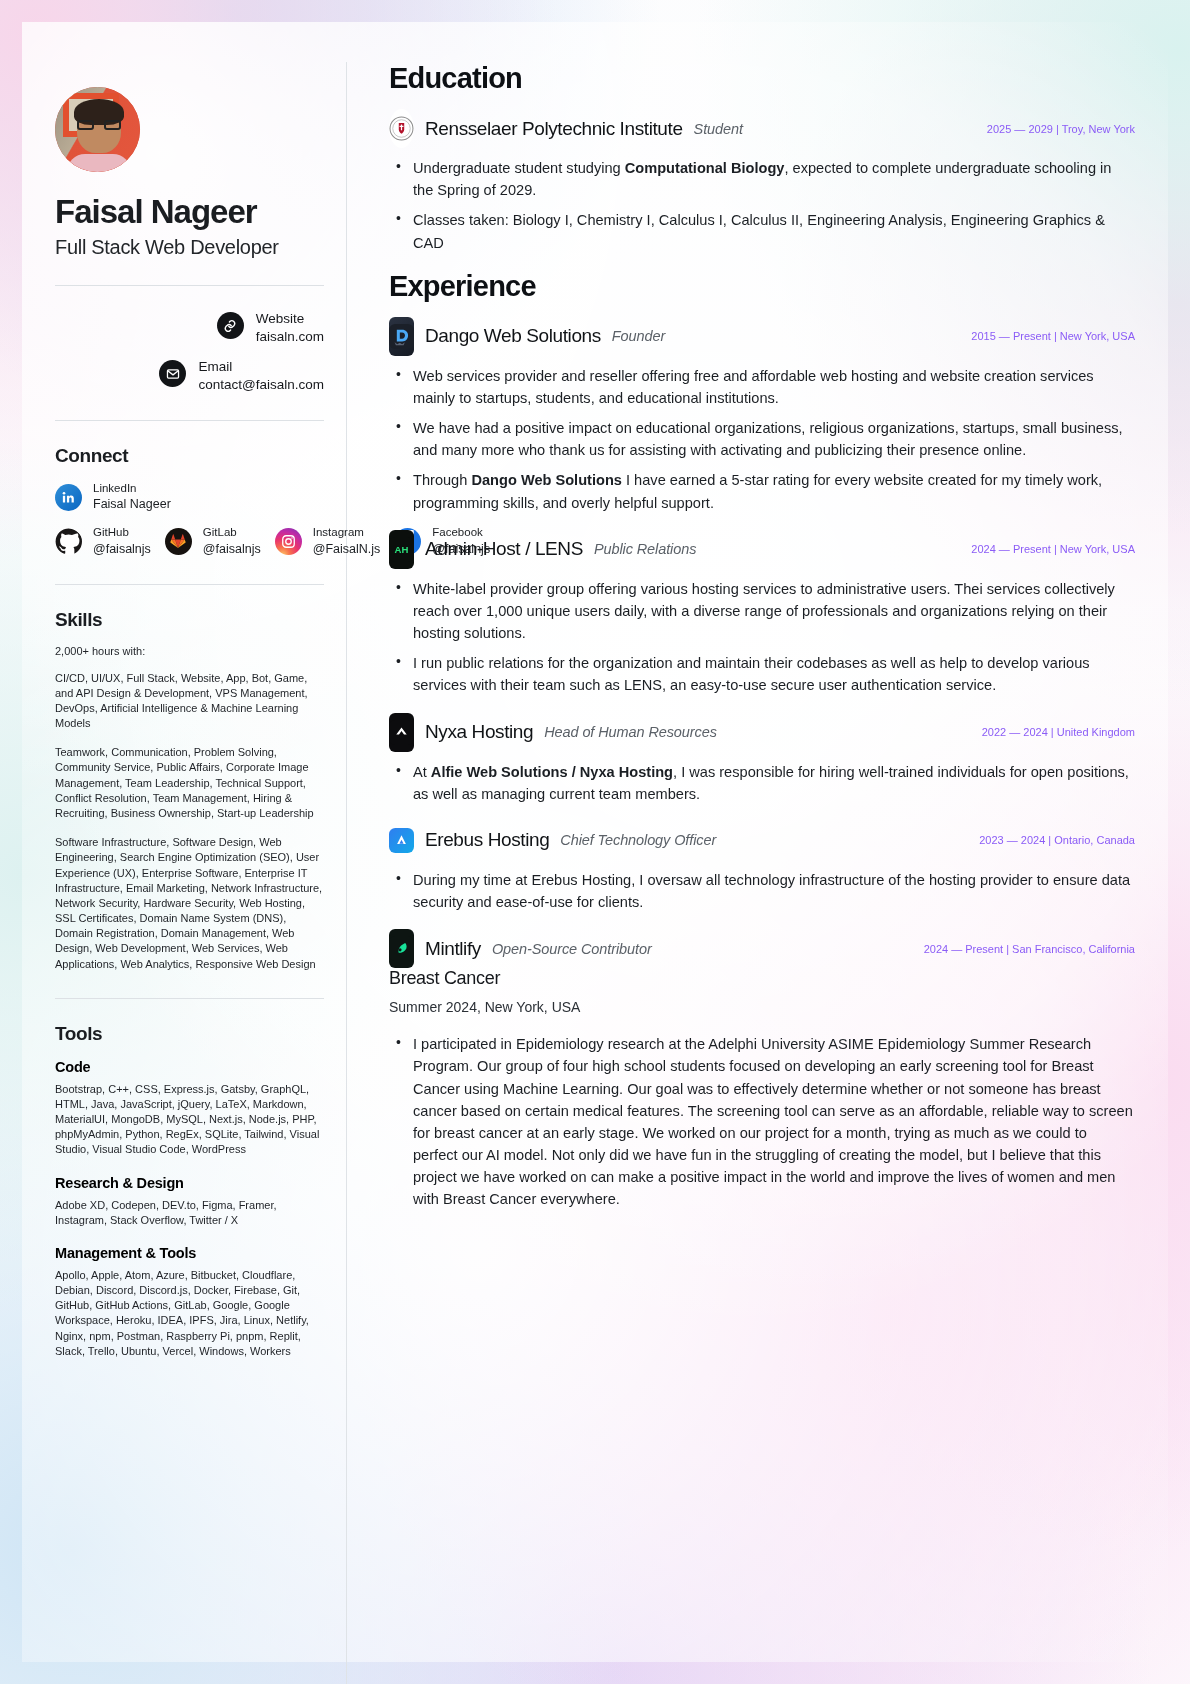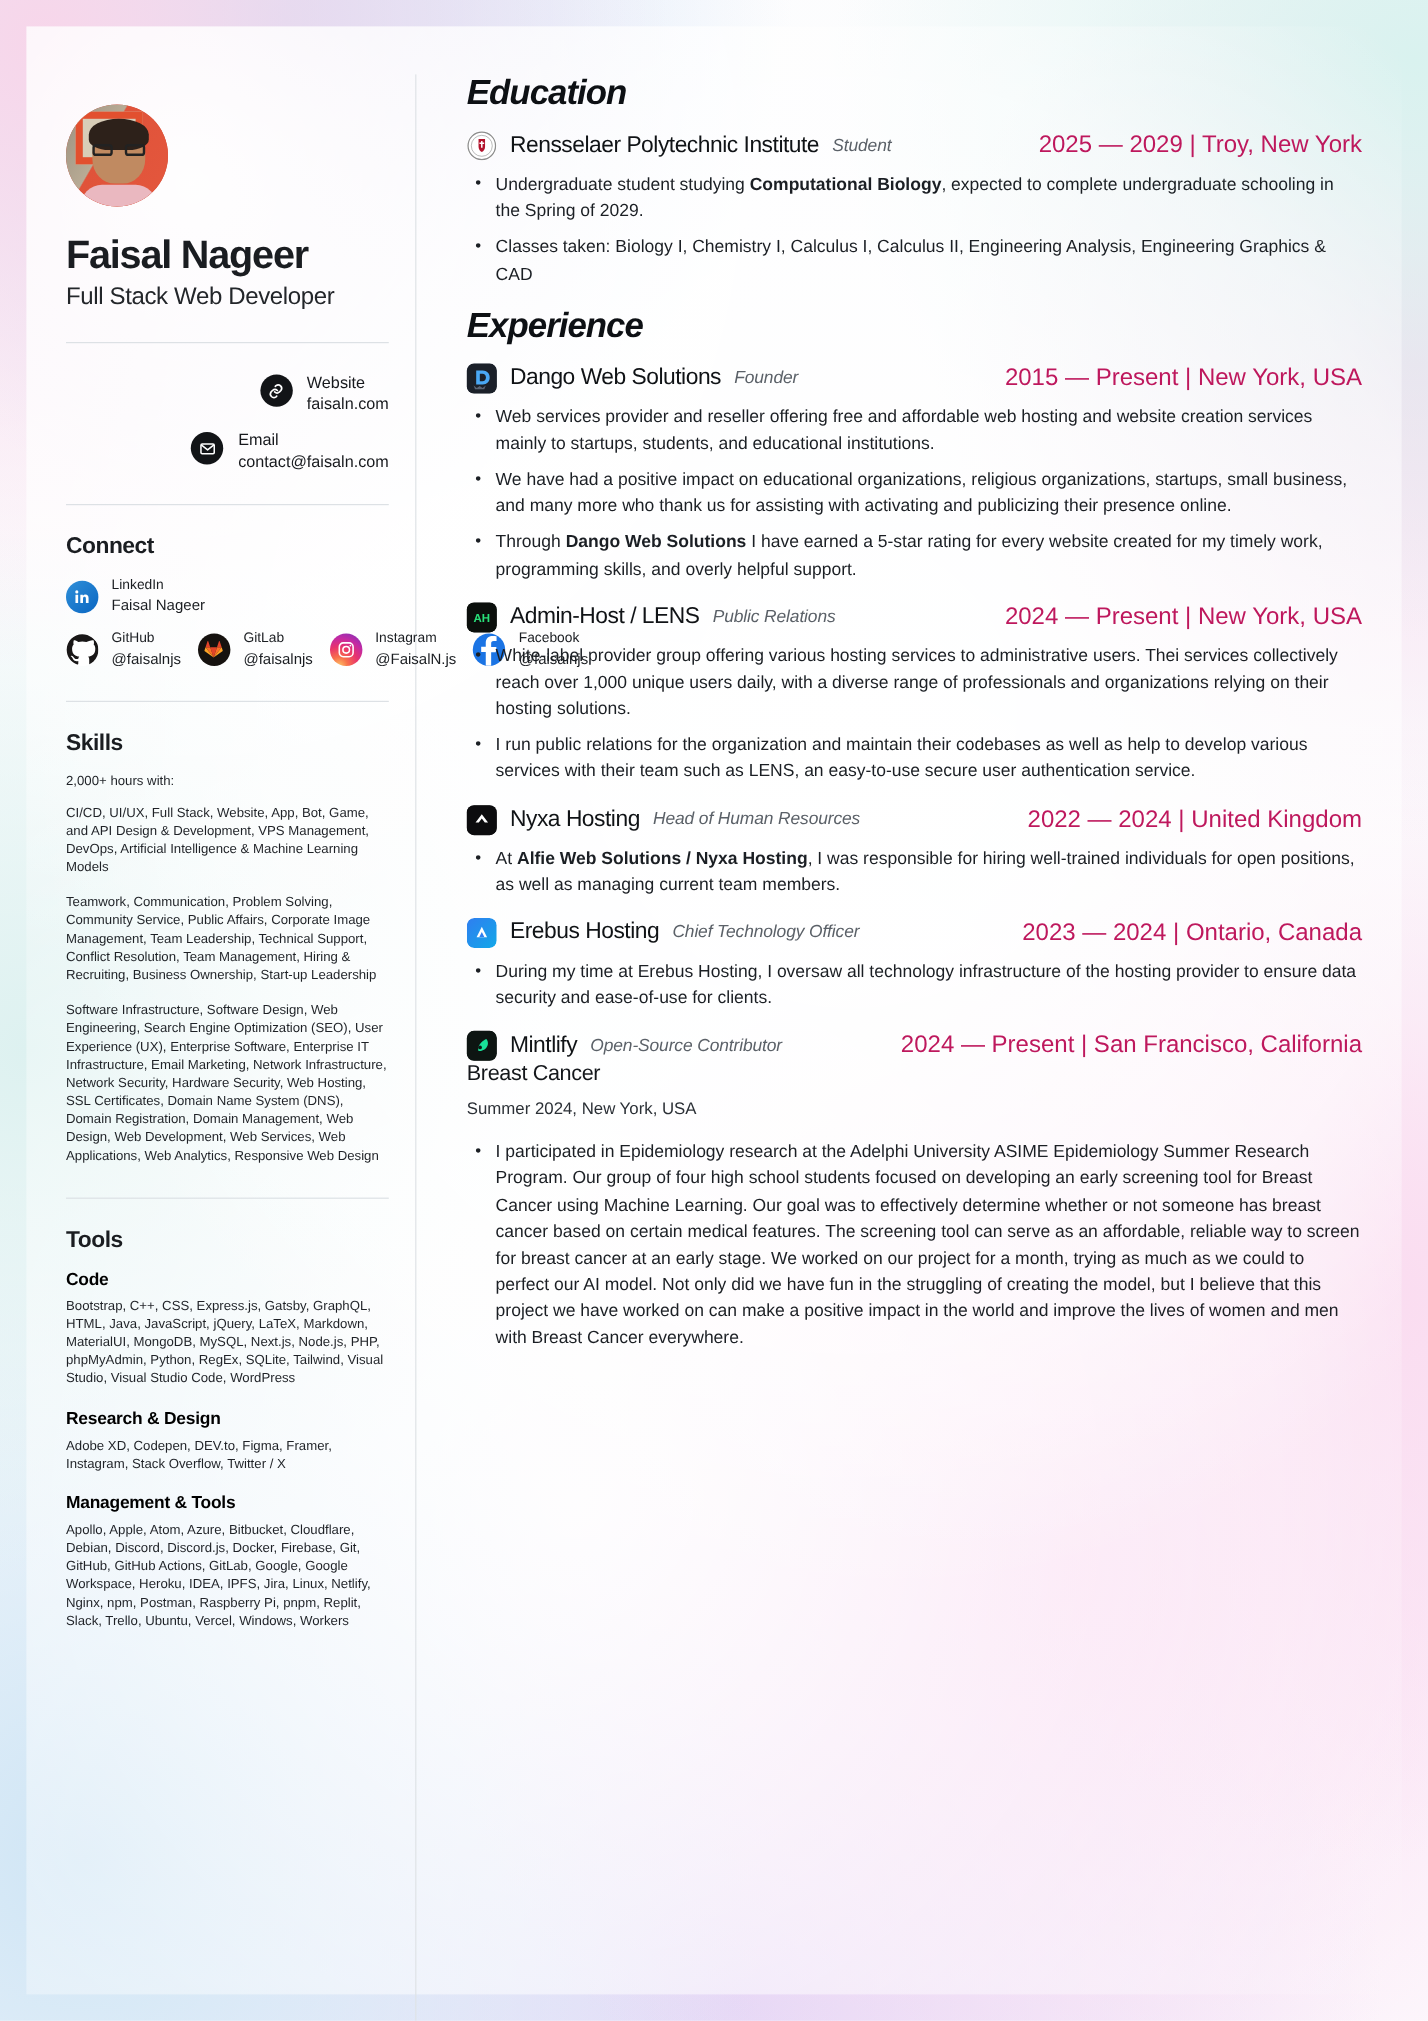--- a/index.html
+++ b/index.html
@@ -161,54 +161,53 @@
     padding-left: 42px;
     padding-top: 0;
   }
 
   h2.section {
     font-size: 29px;
     font-weight: 800;
     letter-spacing: -0.8px;
     margin-bottom: 14px;
     color: #0d1014;
-    font-style: italic;
   }
   h2.section.tight { margin-top: 22px; }
 
   .entry { margin-bottom: 8px; }
   .entry-head {
     display: flex;
     align-items: center;
     gap: 11px;
     margin-bottom: 9px;
   }
   .org-logo {
-    width: 25px; height: 25px;
+    width: 25px; height: 39px;
     flex: 0 0 25px;
     border-radius: 6px;
     display: flex; align-items: center; justify-content: center;
     overflow: hidden;
   }
   .org-name {
     font-size: 19px;
     font-weight: 500;
     letter-spacing: -0.4px;
     color: #101316;
   }
   .org-role {
     font-size: 14.5px;
     color: #5b6168;
     letter-spacing: -0.1px;
     font-style: italic;
   }
   .org-meta {
     margin-left: auto;
-    font-size: 20px;
-    color: #be185d;
+    font-size: 11px;
+    color: #8b5cf6;
     white-space: nowrap;
   }
 
   ul.bullets { list-style: none; margin: 0 0 16px 0; }
   ul.bullets li {
     position: relative;
     padding-left: 24px;
     font-size: 14.6px;
     line-height: 1.52;
     color: #1b1f24;

